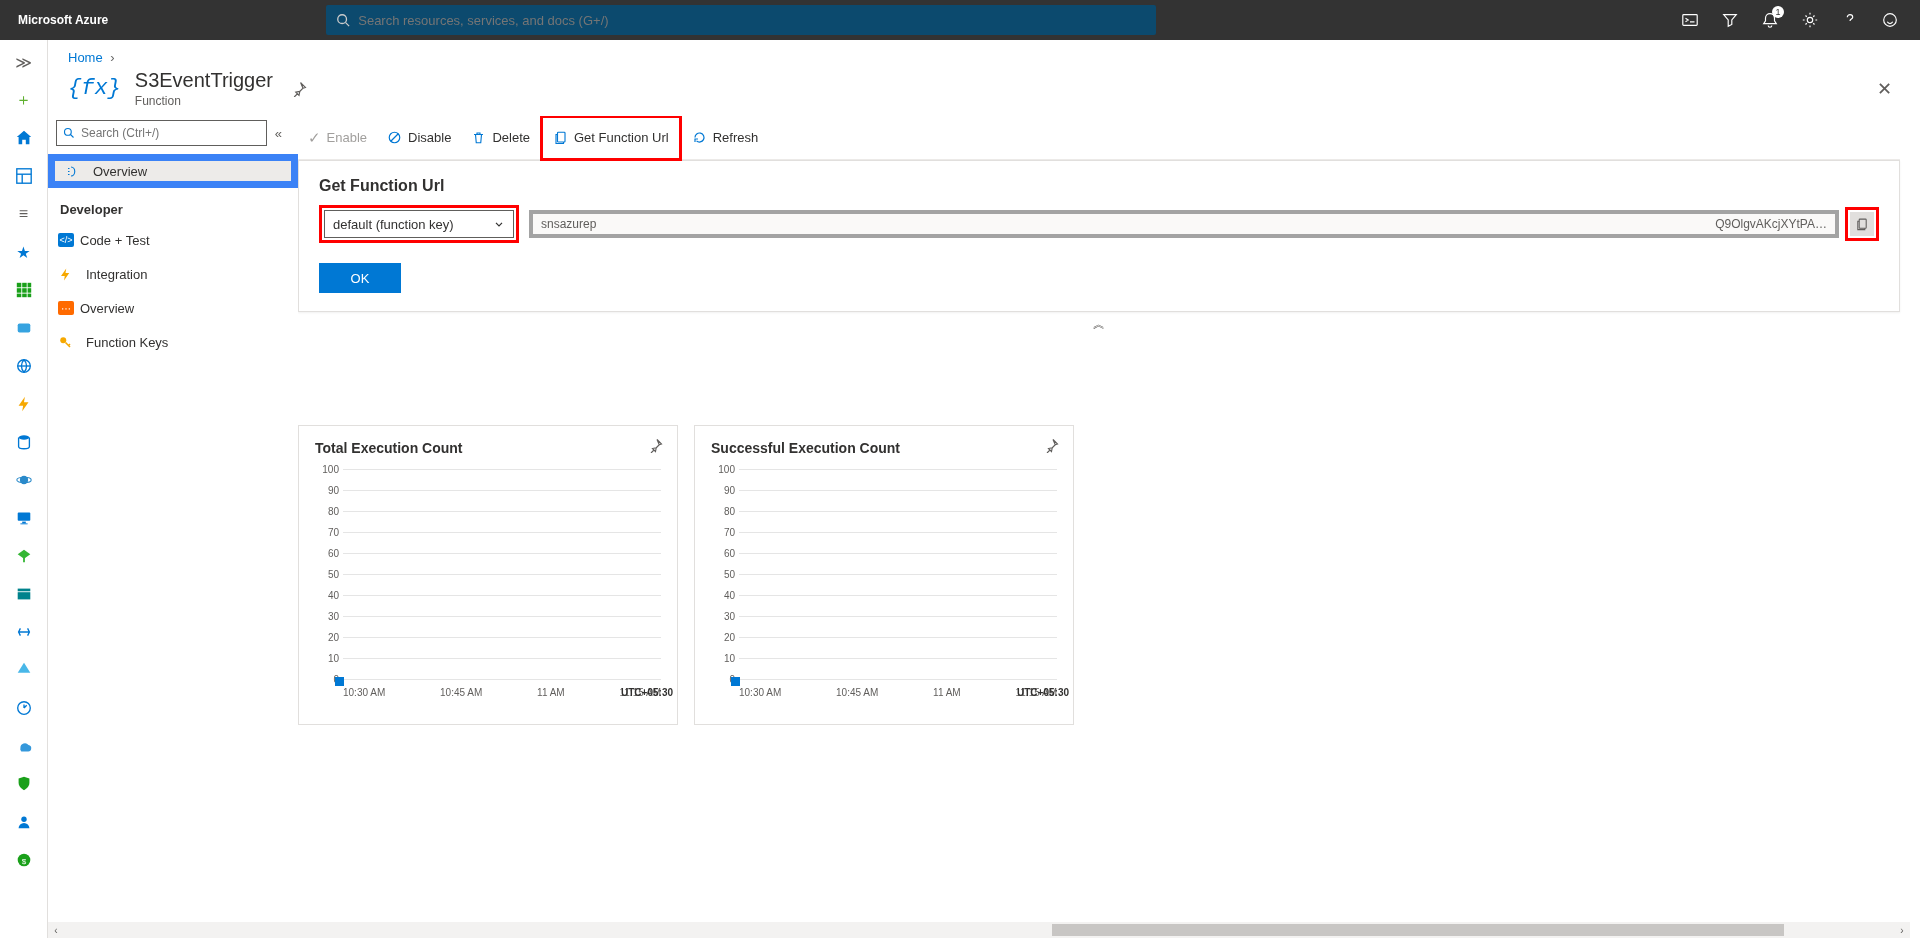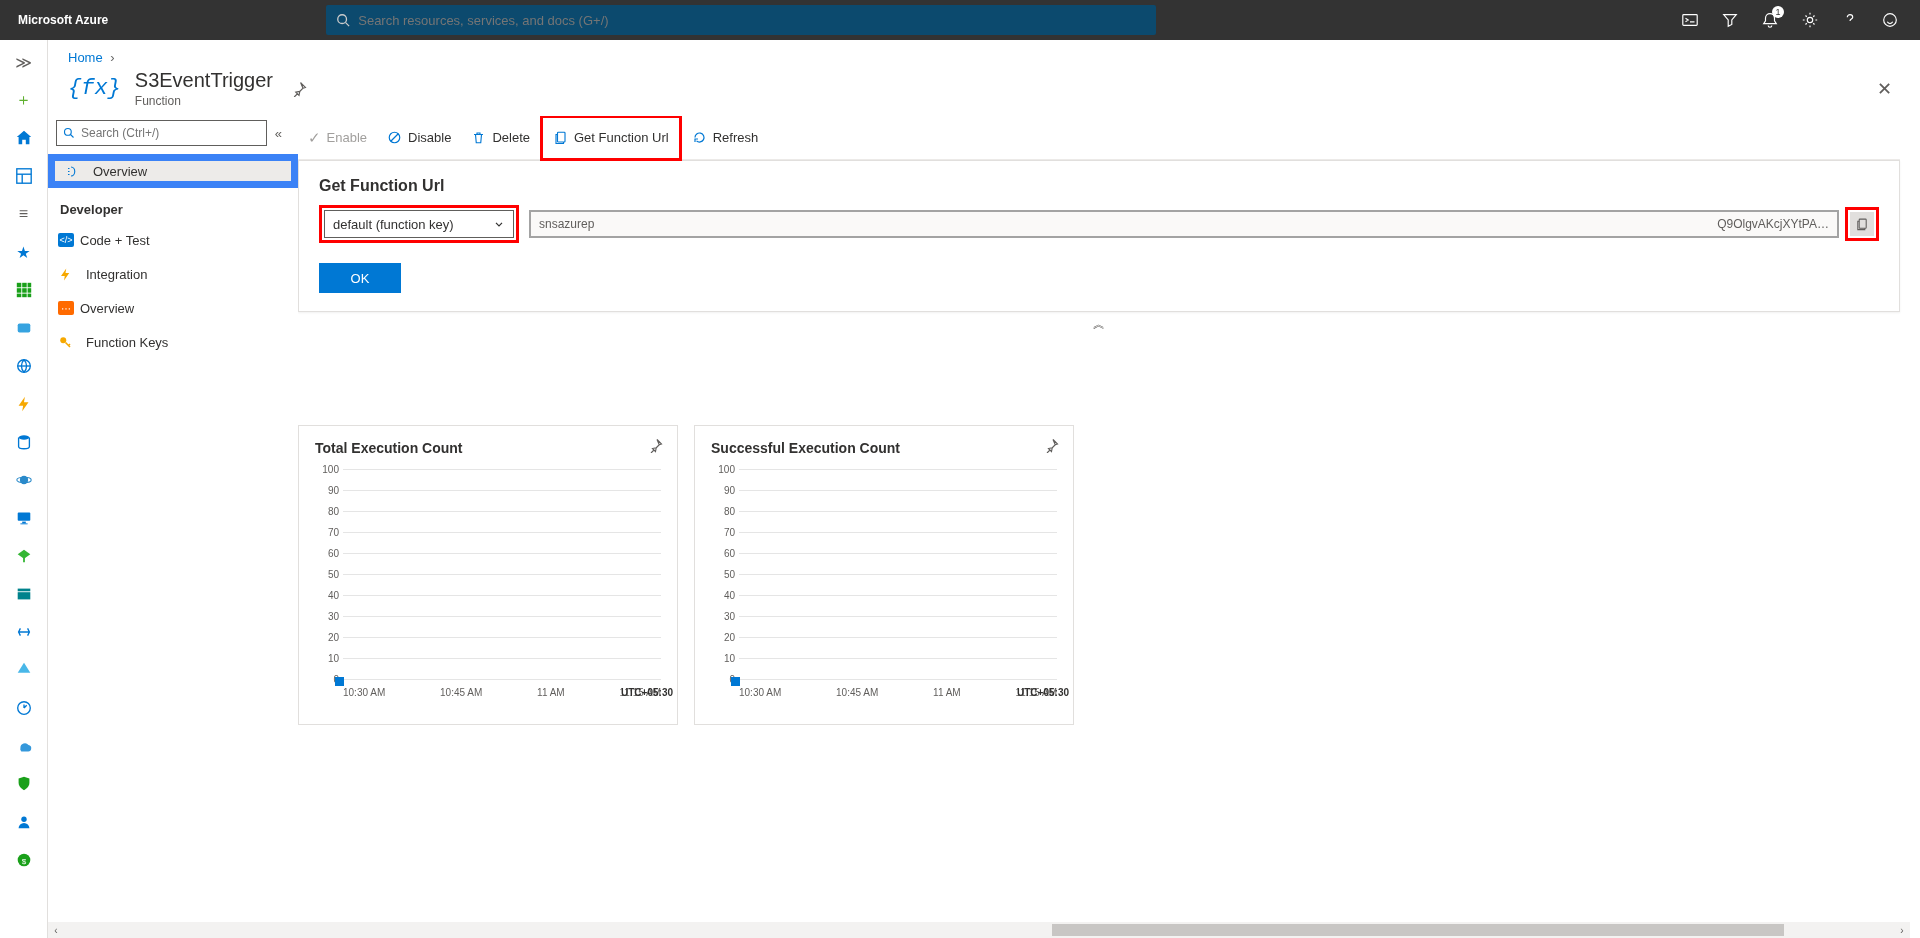--- a/index.html
+++ b/index.html
@@ -41,21 +41,21 @@
 .cmd { display:flex; align-items:center; height:36px; padding:0 10px; gap:6px; cursor:pointer; color:#323130; font-size:13px; }
 .cmd .ci { color:#0078d4; font-size:15px; }
 .cmd.disabled { color:#a19f9d; }
 .cmd.disabled .ci { color:#a19f9d; }
 .hl-box { border:3px solid #ff0000; padding:2px 0; }
 .panel { background:#fff; border:1px solid #e1dfdd; margin-top:0; padding:16px 20px 18px 20px; box-shadow:0 1px 2px rgba(0,0,0,0.06); }
 .panel h3 { font-size:16px; font-weight:600; margin-bottom:10px; }
 .url-row { display:flex; align-items:center; gap:4px; }
 .keysel { width:190px; height:28px; border:1px solid #605e5c; display:flex; align-items:center; justify-content:space-between; padding:0 8px; font-size:13px; cursor:pointer; }
 .keysel-wrap { border:3px solid #ff0000; padding:2px; display:flex; }
-.url-input { flex:1; height:28px; border:2px solid #a3a3a3; background:#f3f2f1; display:flex; align-items:center; padding:0 8px; font-size:12px; color:#605e5c; justify-content:space-between; margin-left:6px; background:#faf9f8; }
+.url-input { flex:1; height:28px; border:4px solid #a3a3a3; background:#f3f2f1; display:flex; align-items:center; padding:0 8px; font-size:12px; color:#605e5c; justify-content:space-between; margin-left:6px; background:#faf9f8; }
 .url-input .left { font-size:12px; }
 .url-input .right { font-size:12px; }
 .copy-wrap { border:3px solid #ff0000; padding:2px; margin-left:2px; }
 .copy-btn { width:24px; height:24px; background:#e1dfdd; display:flex; align-items:center; justify-content:center; cursor:pointer; font-size:13px; }
 .ok-btn { margin-top:20px; width:82px; height:30px; background:#0078d4; color:#fff; border:none; font-size:13px; cursor:pointer; }
 .chev-up-row { text-align:center; padding:4px 0; color:#605e5c; cursor:pointer; font-size:12px; }
 .charts-row { display:flex; gap:16px; margin-top:88px; }
 .chart-card { flex:1; max-width:380px; height:300px; border:1px solid #e1dfdd; background:#fff; padding:14px 16px; position:relative; }
 .chart-title { font-size:14px; font-weight:600; margin-bottom:14px; }
 .chart-pin { position:absolute; top:12px; right:14px; color:#605e5c; cursor:pointer; font-size:15px; }

